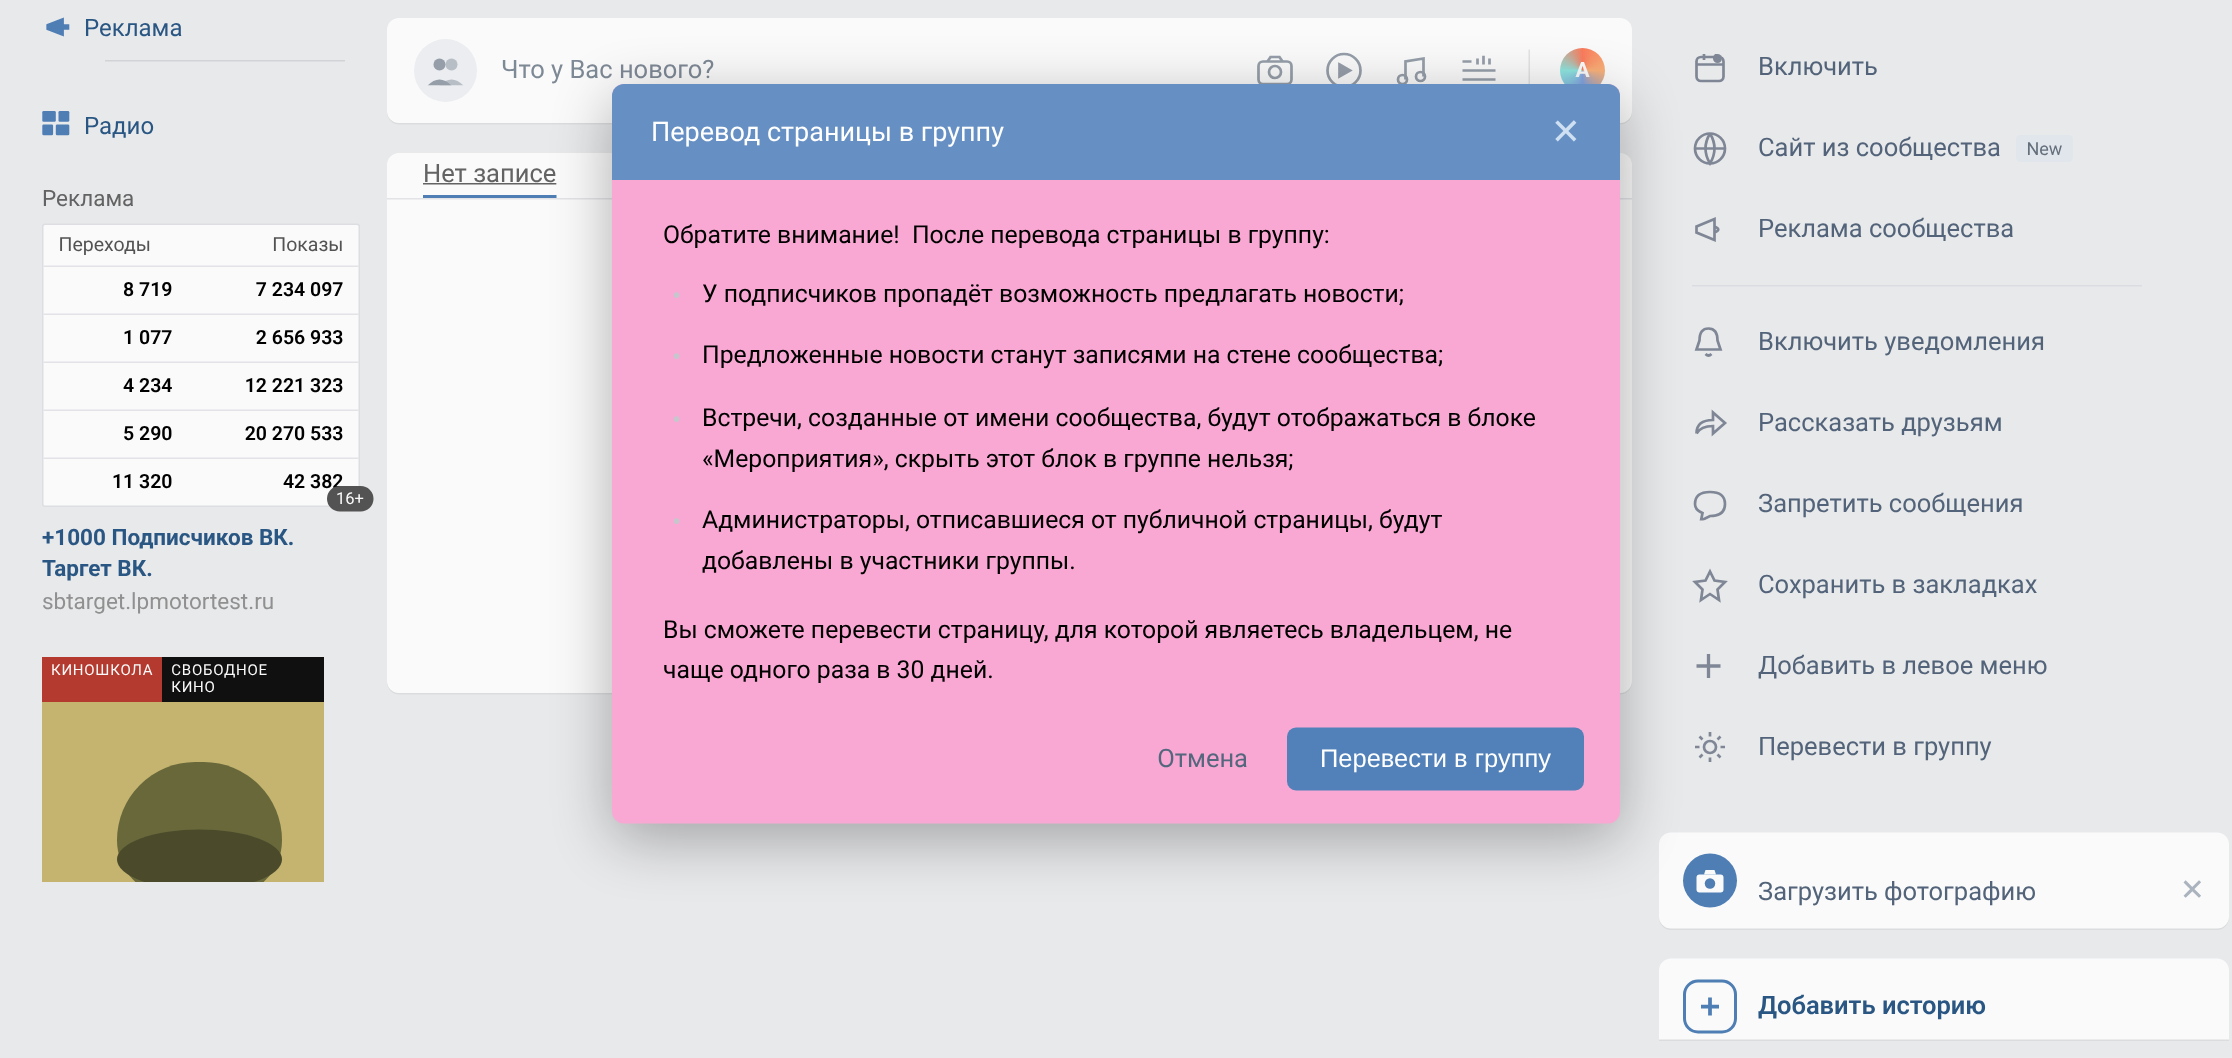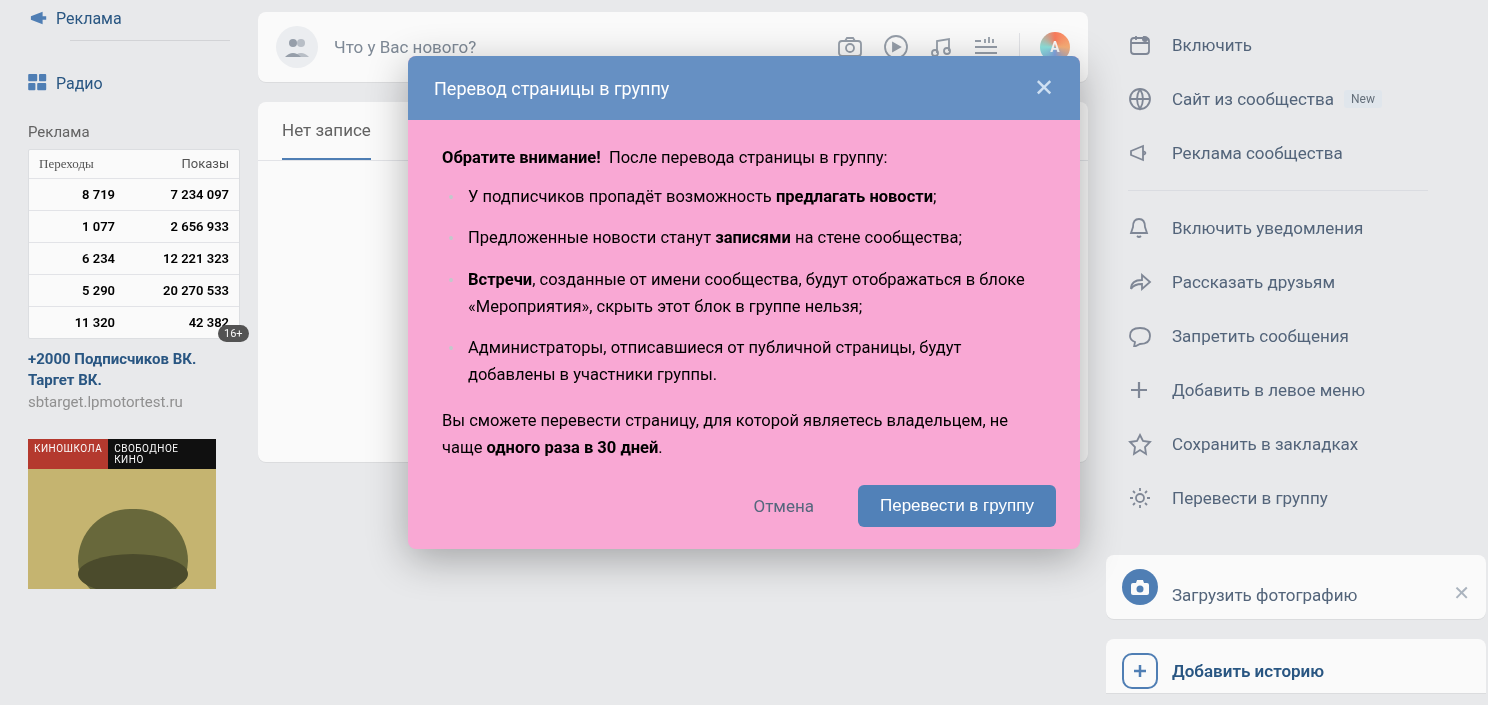--- a/index.html
+++ b/index.html
@@ -10,21 +10,21 @@
 
 .left-col { width: 250px; padding-left: 28px; padding-top: 0; }
 .nav-item { display: flex; align-items: center; height: 36px; cursor: pointer; }
 .nav-icon { width: 28px; color: #5181b8; display: flex; align-items: center; }
 .nav-label { color: #2a5885; font-size: 16px; }
 .nav-sep { height: 1px; background: #d7d8db; width: 160px; margin-left: 42px; margin-top: 4px; margin-bottom: 6px; }
 .left-ad-title { font-size: 15px; color: #656565; margin-top: 22px; margin-bottom: 8px; }
 .ad-table { border: 1px solid #e1e3e6; background: #fff; border-radius: 2px; width: 212px; font-size: 13px; }
 .ad-table-h { display: flex; border-bottom: 1px solid #e7e8ec; }
 .ad-table-h > div { padding: 6px 10px; color: #555; }
-.ad-table-h > div:first-child { flex: 0 0 96px; font-family: Liberation Serif, serif; }
+.ad-table-h > div:first-child { flex: 0 0 96px; }
 .ad-table-h > div:last-child { flex: 1; text-align: right; }
 .ad-row { display: flex; border-bottom: 1px solid #e7e8ec; }
 .ad-row:last-child { border-bottom: none; }
 .ad-row > div { padding: 8px 10px; color: #000; }
 .ad-row > div:first-child { flex: 0 0 96px; text-align: right; font-weight: 600; }
 .ad-row > div:last-child { flex: 1; text-align: right; font-weight: 600; }
 .age-badge { position: absolute; background: #555; color: #fff; font-size: 11px; border-radius: 10px; padding: 2px 6px; margin-left: 190px; margin-top: -14px; }
 .ad-link { color: #2a5885; font-weight: 700; font-size: 15px; margin-top: 10px; line-height: 1.4; }
 .ad-domain { color: #939393; font-size: 15px; margin-top: 2px; }
 .ad-banner { margin-top: 28px; width: 188px; height: 150px; background: #c9b873; position: relative; overflow: hidden; }
@@ -38,21 +38,21 @@
 .center-col { width: 830px; margin-left: 8px; padding-top: 12px; }
 .composer { background: #fff; border-radius: 8px; box-shadow: 0 1px 0 rgba(0,0,0,.05); padding: 14px 18px; display: flex; align-items: center; }
 .composer-ava { width: 42px; height: 42px; border-radius: 50%; background: #f0f2f5; display: flex; align-items: center; justify-content: center; color: #99a2ad; }
 .composer-ph { flex: 1; margin-left: 16px; color: #818c99; font-size: 17px; }
 .composer-icons { display: flex; gap: 20px; align-items: center; color: #99a2ad; }
 .comp-sep { width: 1px; height: 28px; background: #e7e8ec; }
 .composer-accent { width: 30px; height: 30px; border-radius: 50%; background: conic-gradient(#ff7e5f, #feb47b, #86a8e7, #91eae4, #ff7e5f); display: flex; align-items: center; justify-content: center; color: #fff; font-weight: 700; font-size: 14px; }
 
 .tabs-card { background: #fff; border-radius: 8px; margin-top: 20px; min-height: 360px; box-shadow: 0 1px 0 rgba(0,0,0,.05); }
 .tabs-head { padding: 0 24px; border-bottom: 1px solid #e7e8ec; display: flex; }
-.tab { padding: 18px 0; font-size: 17px; color: #656565; border-bottom: 2px solid #5181b8; }
+.tab { padding: 4px 0; font-size: 17px; color: #656565; border-bottom: 2px solid #5181b8; text-decoration: underline; }
 
 
 .right-col { width: 380px; margin-left: 18px; padding-top: 18px; }
 .r-item { display: flex; align-items: center; height: 54px; cursor: pointer; padding-left: 22px; }
 .r-icon { width: 44px; color: #828a99; display: flex; align-items: center; }
 .r-label { color: #55677d; font-size: 17px; }
 .r-badge { background: #e5ebf1; color: #67727e; font-size: 12px; padding: 2px 7px; border-radius: 3px; margin-left: 10px; }
 .r-sep { height: 1px; background: #dfe1e6; width: 300px; margin-left: 22px; margin-top: 10px; margin-bottom: 10px; }
 
 .upload-card { background: #fff; border-radius: 8px; margin-top: 30px; padding: 14px 16px; display: flex; align-items: flex-end; box-shadow: 0 1px 0 rgba(0,0,0,.05); }
@@ -64,25 +64,25 @@
 .story-ic { width: 36px; height: 36px; border-radius: 10px; border: 2.5px solid #5181b8; display: flex; align-items: center; justify-content: center; color: #5181b8; }
 .story-label { margin-left: 14px; color: #2a5885; font-size: 17px; font-weight: 600; }
 
 
 .overlay { position: absolute; inset: 0; background: rgba(0,0,0,0.02); display: flex; align-items: flex-start; justify-content: center; }
 .modal { width: 672px; background: #f9a8d4; border-radius: 8px; margin-top: 56px; box-shadow: 0 10px 40px rgba(0,0,0,.3); overflow: hidden; }
 .modal-head { background: #6690c3; color: #fff; padding: 20px 26px; display: flex; align-items: center; font-size: 18px; }
 .modal-title { flex: 1; }
 .modal-x { color: #cfe0f2; font-size: 24px; cursor: pointer; line-height: 1; }
 .modal-body { padding: 24px 34px 10px; font-size: 16.5px; line-height: 1.65; color: #000; }
-.modal-body strong { font-weight: 700; }
+.modal-body strong { font-weight: 400; }
 .modal-list { list-style: none; margin: 12px 0 18px; }
 .modal-list li { position: relative; padding-left: 26px; margin-bottom: 14px; }
 .modal-list li:before { content: "•"; position: absolute; left: 6px; color: #c4c8cc; font-size: 18px; }
-.modal-foot { padding: 14px 24px 22px; display: flex; justify-content: flex-end; gap: 36px; align-items: center; }
+.modal-foot { padding: 14px 24px 22px; display: flex; justify-content: flex-end; gap: 18px; align-items: center; }
 .btn-cancel { color: #55677d; font-size: 17px; cursor: pointer; padding: 10px 8px; }
 .btn-primary { background: #5181b8; color: #fff; font-size: 17px; padding: 11px 22px; border-radius: 6px; cursor: pointer; border: none; }
 
 svg { display: block; }
 </style>
 </head>
 <body>
 
 <div class="layout">
 
@@ -117,36 +117,36 @@
       <div id="ad-rows">
           <div class="ad-row">
             <div>8 719</div>
             <div>7 234 097</div>
           </div>
           <div class="ad-row">
             <div>1 077</div>
             <div>2 656 933</div>
           </div>
           <div class="ad-row">
-            <div>6 234</div>
+            <div>4 234</div>
             <div>12 221 323</div>
           </div>
           <div class="ad-row">
             <div>5 290</div>
             <div>20 270 533</div>
           </div>
           <div class="ad-row">
             <div>11 320</div>
             <div>42 382</div>
           </div>
         </div>
     </div>
     <div class="age-badge">16+</div>
     <div class="ad-link">
-      <span>+2000 Подписчиков ВК.</span><br>
+      <span>+1000 Подписчиков ВК.</span><br>
       <span>Таргет ВК.</span>
     </div>
     <div class="ad-domain">sbtarget.lpmotortest.ru</div>
     <div class="ad-banner">
       <div class="ad-banner-top">
         <span class="l">КИНОШКОЛА</span>
         <span class="r">СВОБОДНОЕ КИНО</span>
       </div>
       <div class="helmet"></div>
     </div>
@@ -253,33 +253,33 @@
     <div class="r-item">
       <span class="r-icon">
           <svg width="24" height="22" viewBox="0 0 24 22" fill="none" stroke="currentColor" stroke-width="1.8">
             <path d="M12 3 Q22 3 22 11 Q22 19 12 19 L6 22 L7 17 Q2 15 2 11 Q2 3 12 3"></path>
           </svg>
         </span>
       <span class="r-label">Запретить сообщения</span>
     </div>
     <div class="r-item">
       <span class="r-icon">
+          <svg width="24" height="24" viewBox="0 0 24 24" fill="none" stroke="currentColor" stroke-width="1.8">
+            <path d="M12 3 L15 9 L22 10 L17 15 L18 22 L12 18 L6 22 L7 15 L2 10 L9 9 Z"></path>
+          </svg>
+        </span>
+      <span class="r-label">Сохранить в закладках</span>
+    </div>
+    <div class="r-item">
+      <span class="r-icon">
           <svg width="22" height="22" viewBox="0 0 22 22" fill="none" stroke="currentColor" stroke-width="2.2">
             <path d="M11 3 L11 19 M3 11 L19 11"></path>
           </svg>
         </span>
       <span class="r-label">Добавить в левое меню</span>
-    </div>
-    <div class="r-item">
-      <span class="r-icon">
-          <svg width="24" height="24" viewBox="0 0 24 24" fill="none" stroke="currentColor" stroke-width="1.8">
-            <path d="M12 3 L15 9 L22 10 L17 15 L18 22 L12 18 L6 22 L7 15 L2 10 L9 9 Z"></path>
-          </svg>
-        </span>
-      <span class="r-label">Сохранить в закладках</span>
     </div>
     <div class="r-item">
       <span class="r-icon">
           <svg width="24" height="24" viewBox="0 0 24 24" fill="none" stroke="currentColor" stroke-width="1.8">
             <circle cx="12" cy="12" r="4"></circle>
             <path d="M12 2 L12 5 M12 19 L12 22 M2 12 L5 12 M19 12 L22 12 M5 5 L7 7 M17 17 L19 19 M19 5 L17 7 M7 17 L5 19"></path>
           </svg>
         </span>
       <span class="r-label">Перевести в группу</span>
     </div>

